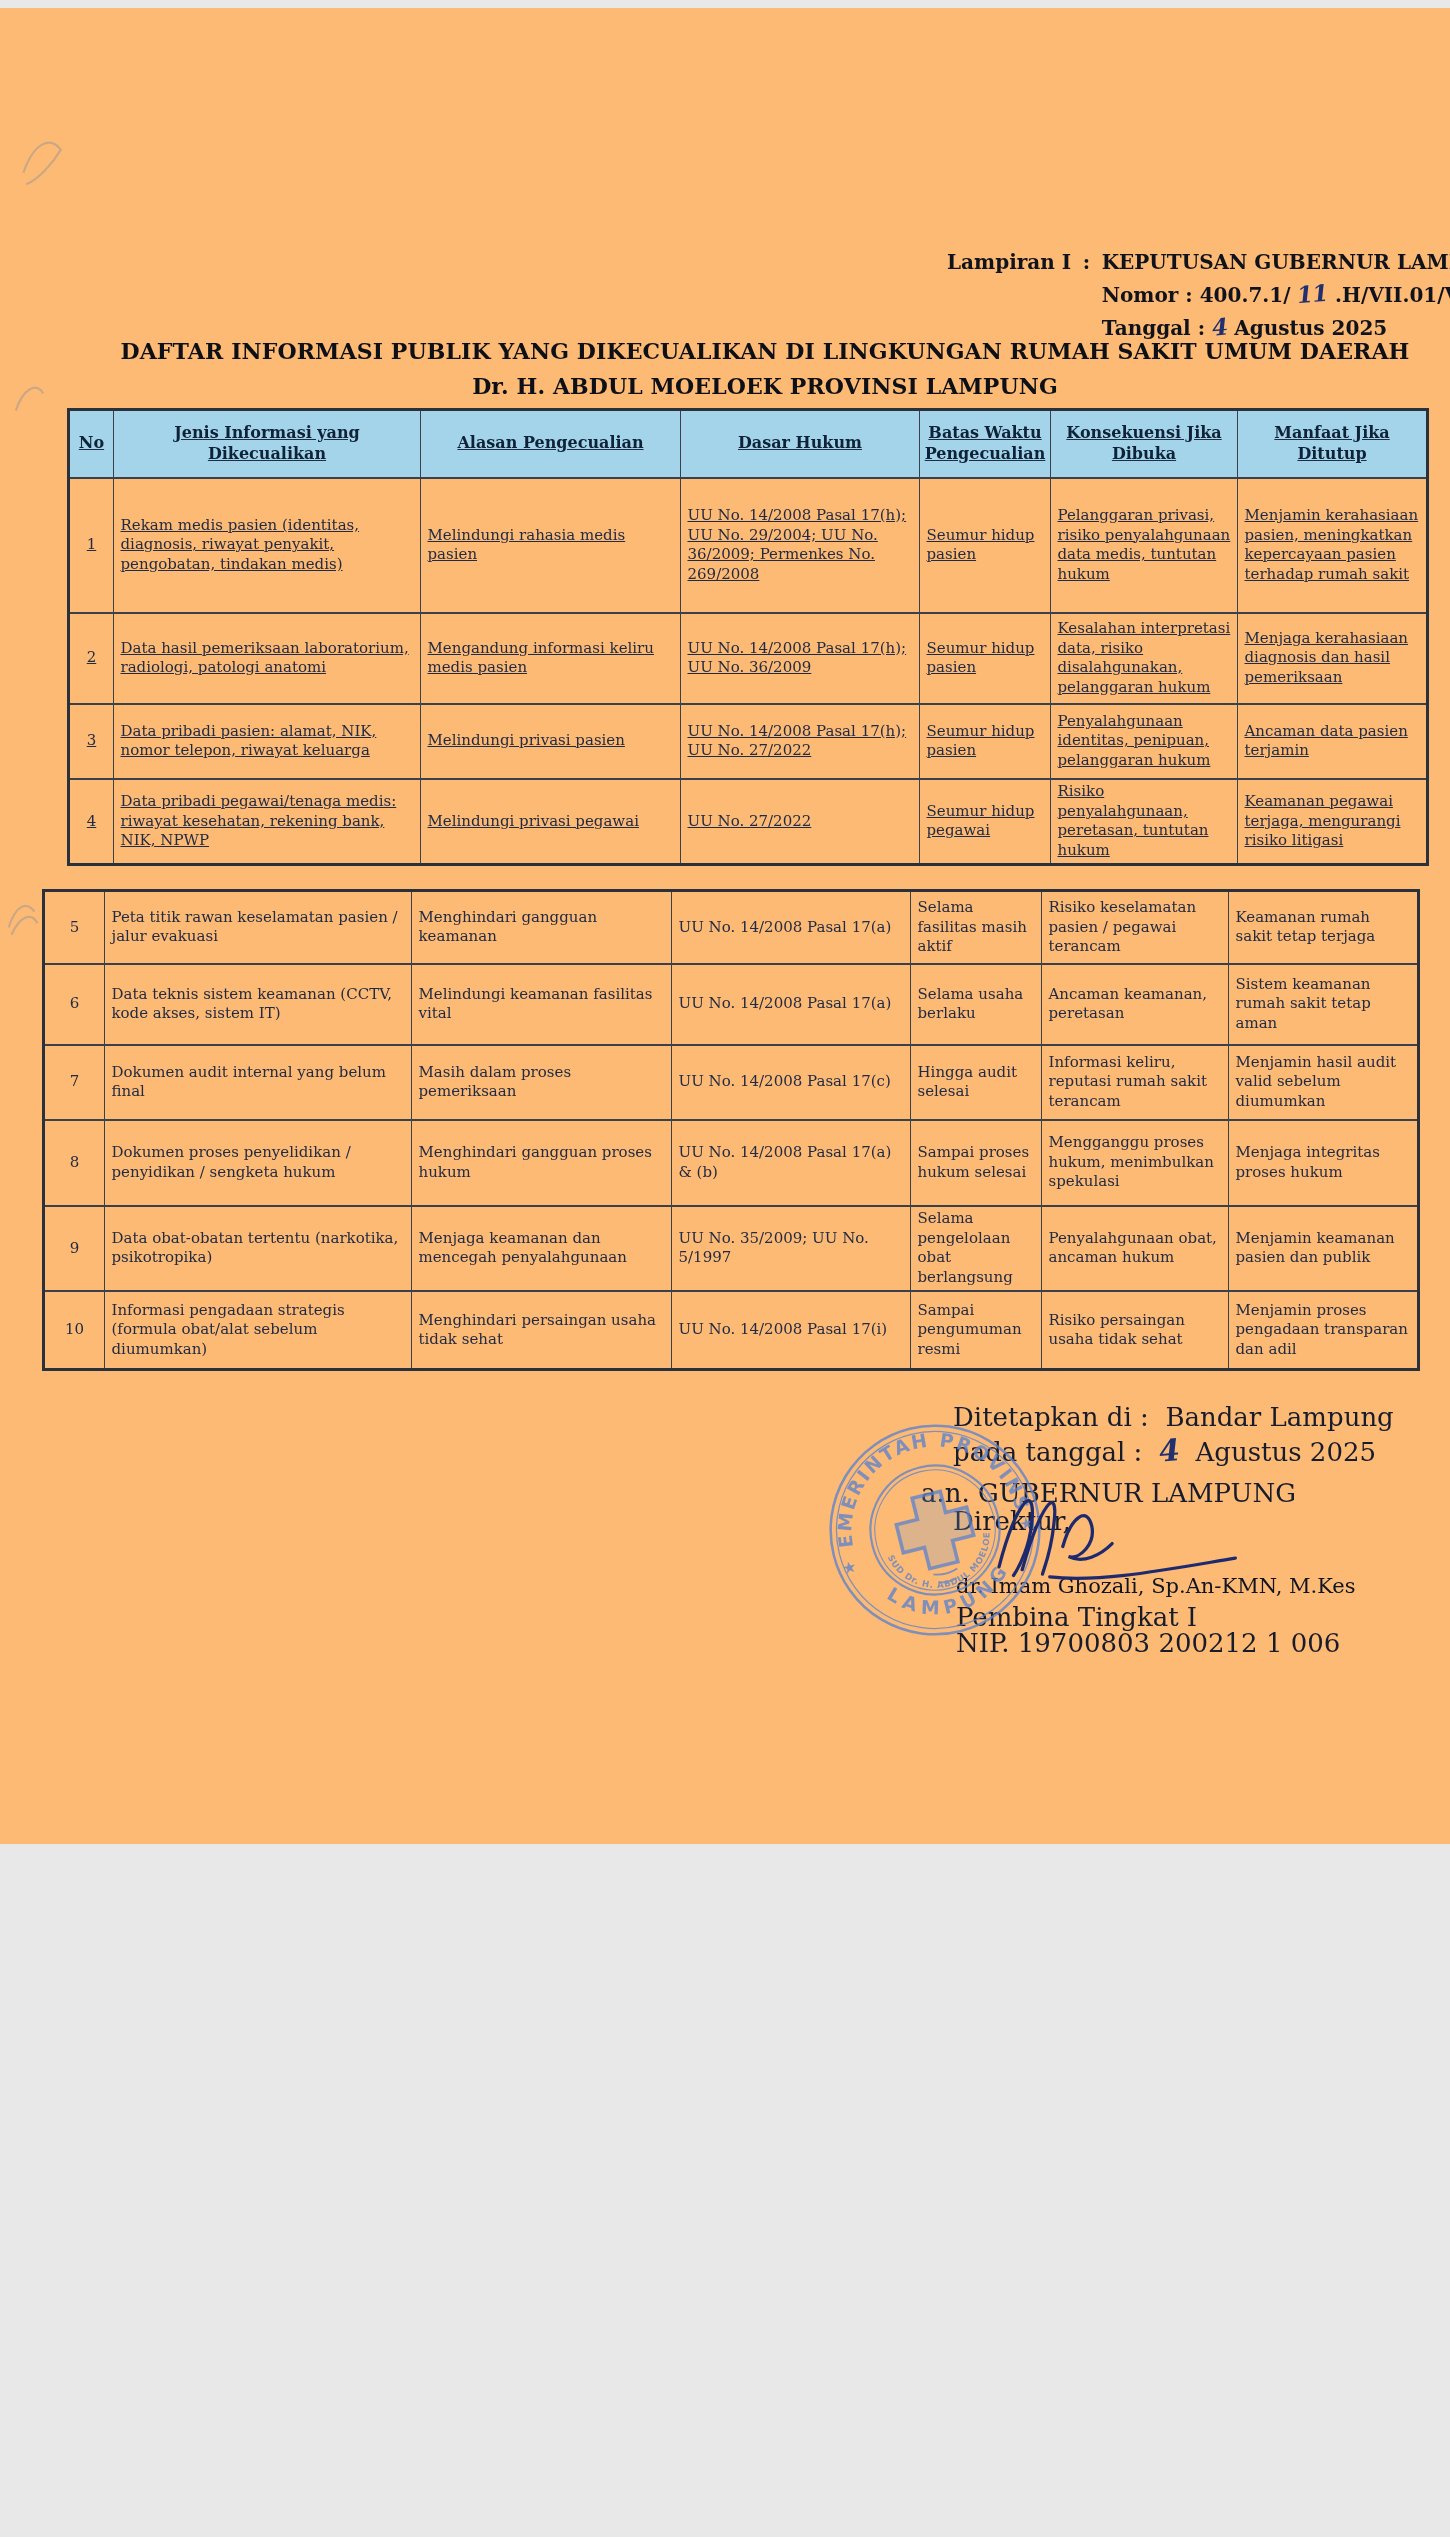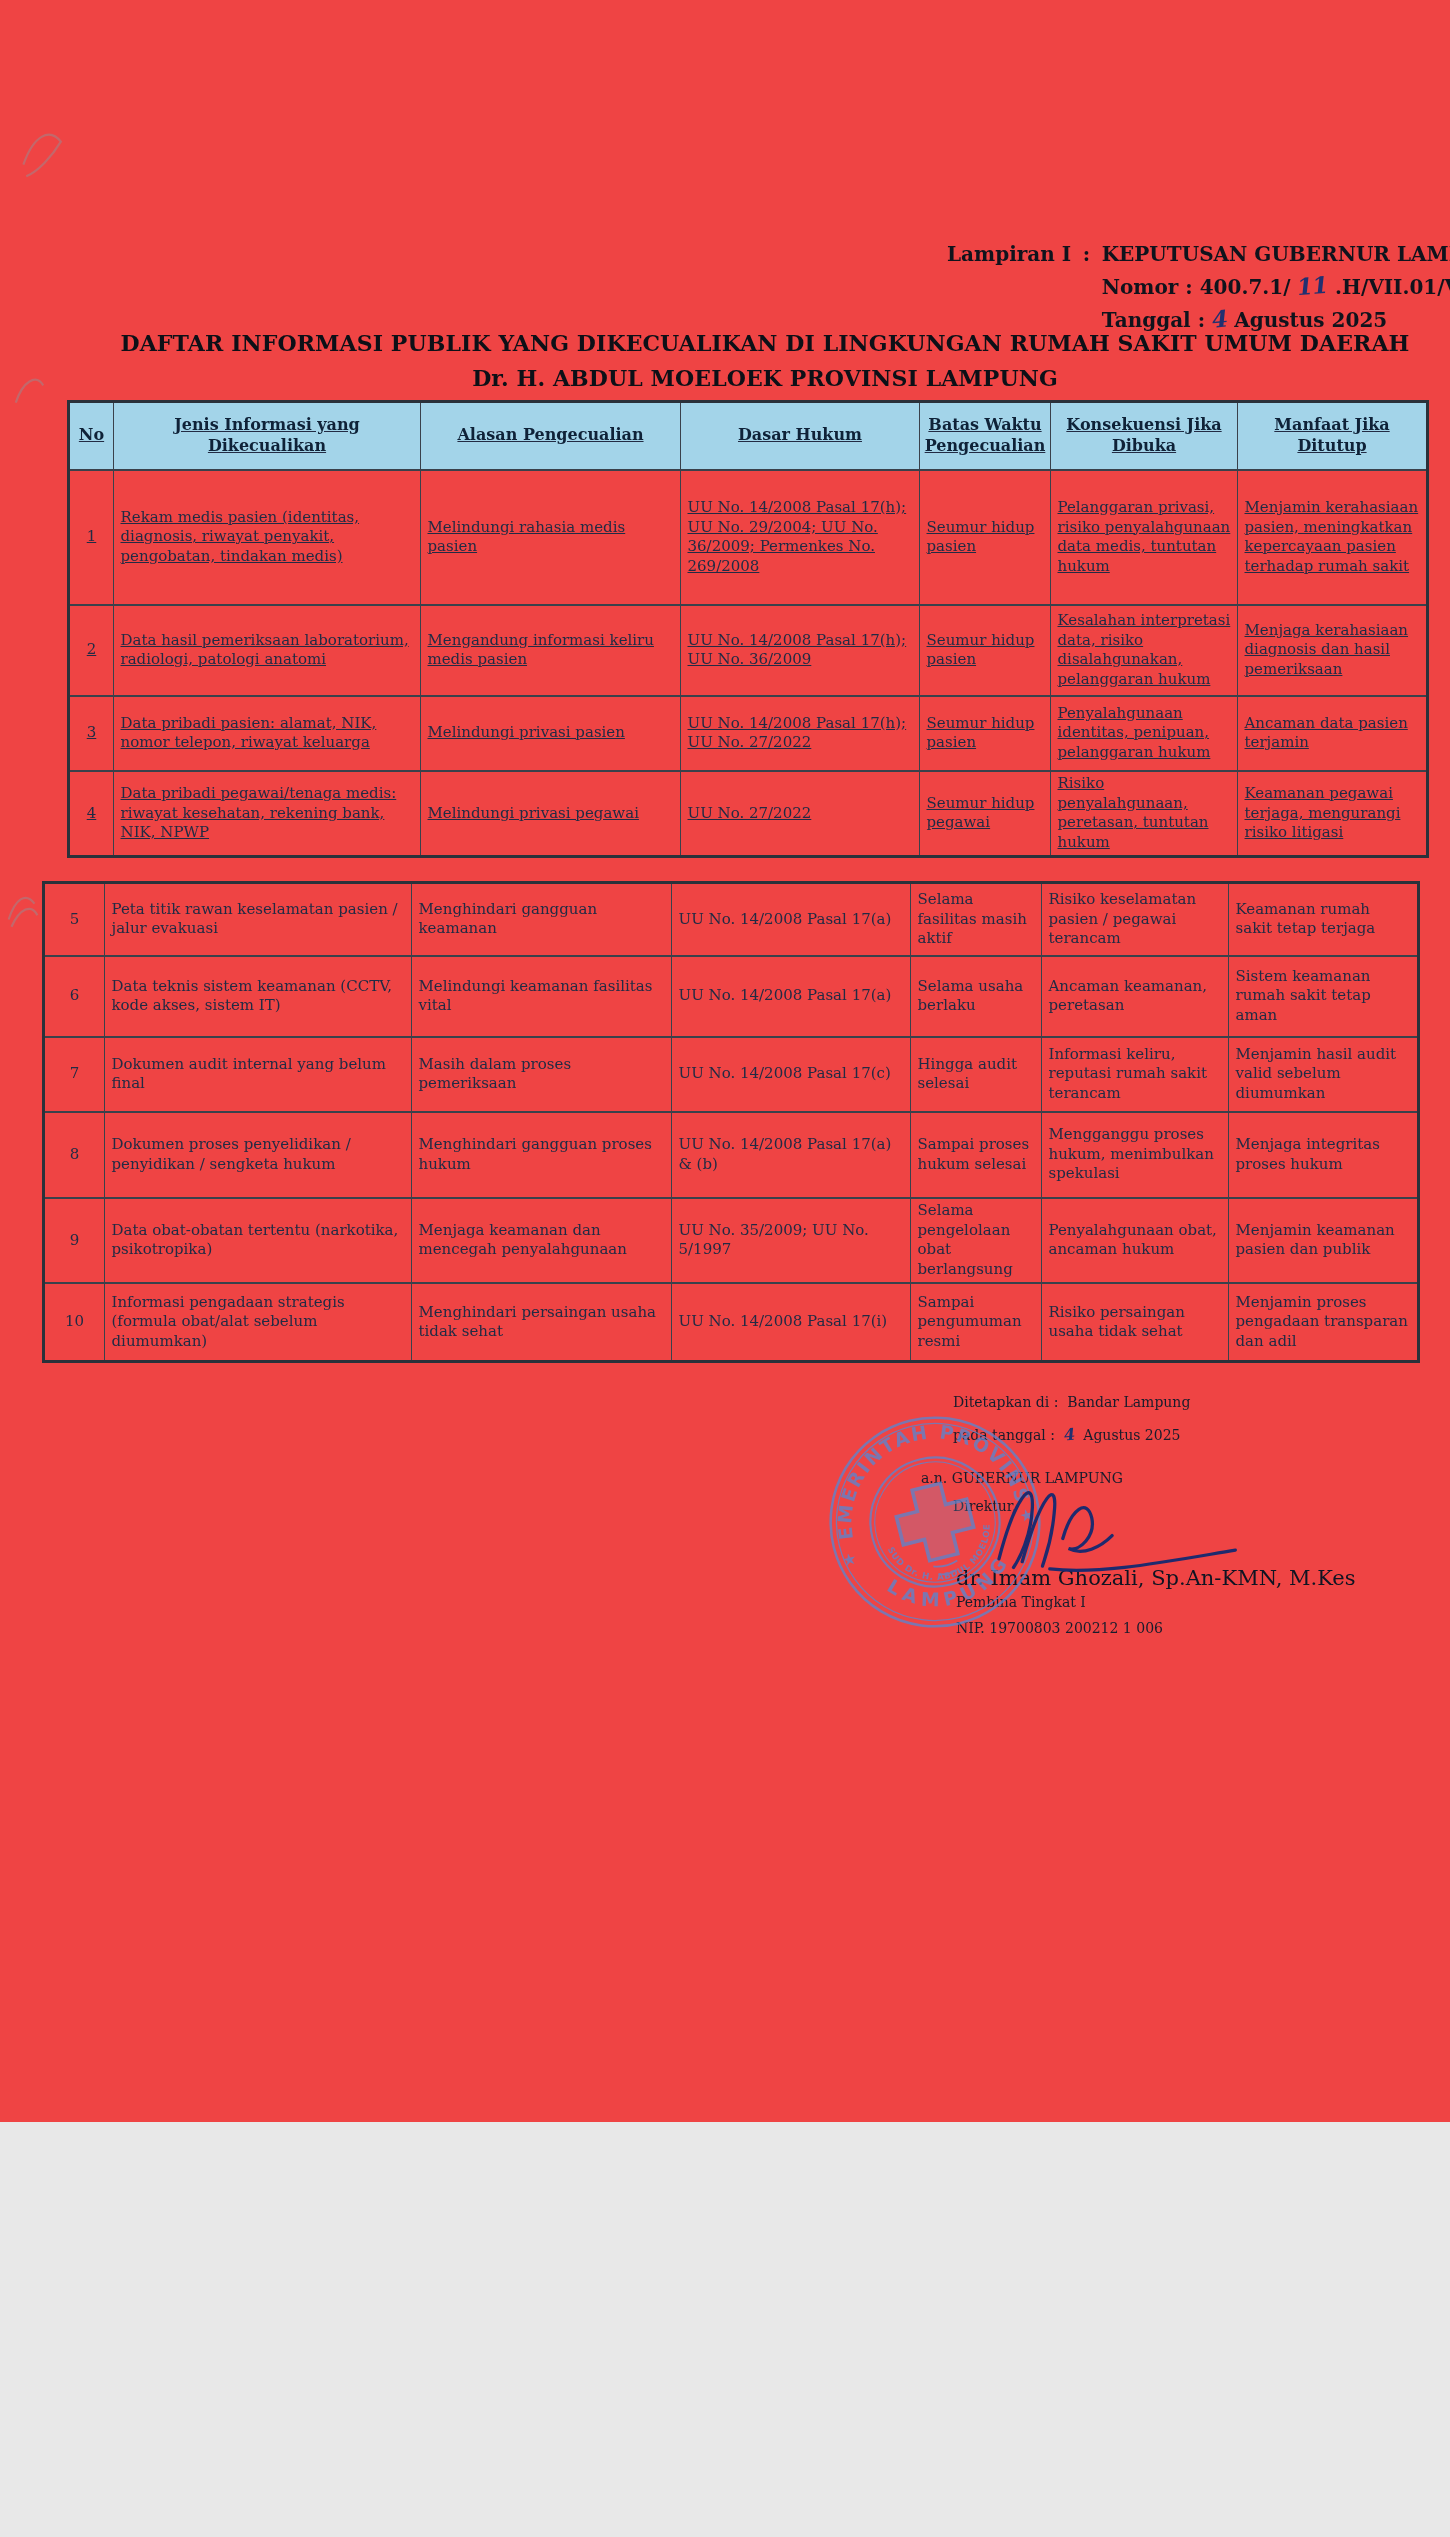--- a/index.html
+++ b/index.html
@@ -1,18 +1,18 @@
 <!DOCTYPE html>
 <html style="font-size:11.6px"><head>
 <meta charset="utf-8">
 <style>
   html,body { margin:0; padding:0; background:#e8e8e8; }
   .page {
-    position:relative; width:1450px; height:2122px; margin:0 auto;
-    background:#ef4444; overflow:hidden;
+    position:relative; width:1450px; height:1836px; margin:8px auto;
+    background:#fdba74; overflow:hidden;
     font-family:"DejaVu Serif", serif; color:#222b44;
   }
   .abs { position:absolute; }
 
   
   .lampiran {
     left:947px; top:239px; display:flex; gap:11.6px;
     font-weight:bold; font-size:20px; line-height:31px; color:#10131c;
     white-space:nowrap;
   }
@@ -34,21 +34,21 @@
   }
   .doc-table th {
     background:#a3d4e9; font-size:16px; font-weight:bold; text-align:center;
     color:#0f2238; line-height:1.3; padding:4.4px 4.4px;
   }
   td.col-no { text-align:center; }
   #table-upper { left:67px; top:400px; width:1359px;text-decoration:underline; }
   #table-lower { left:42px; top:881px; width:1375px; }
 
   
-  .sig-line { font-size:14px; color:#171c2c; white-space:nowrap; }
+  .sig-line { font-size:26px; color:#171c2c; white-space:nowrap; }
   .sig-name { font-weight:normal; font-size:21px; color:#0f1422; white-space:nowrap; }
 
   .handwritten {
     display:inline-block; font-style:italic; font-weight:bold;
     color:#223070; transform:rotate(-5deg); font-size:1.15em;
     letter-spacing:-0.7px;
   }
 
   .stamp-svg { left:814px; top:1401px; opacity:0.78; transform:rotate(-14deg); }
   .signature-svg { left:977px; top:1466px; }

